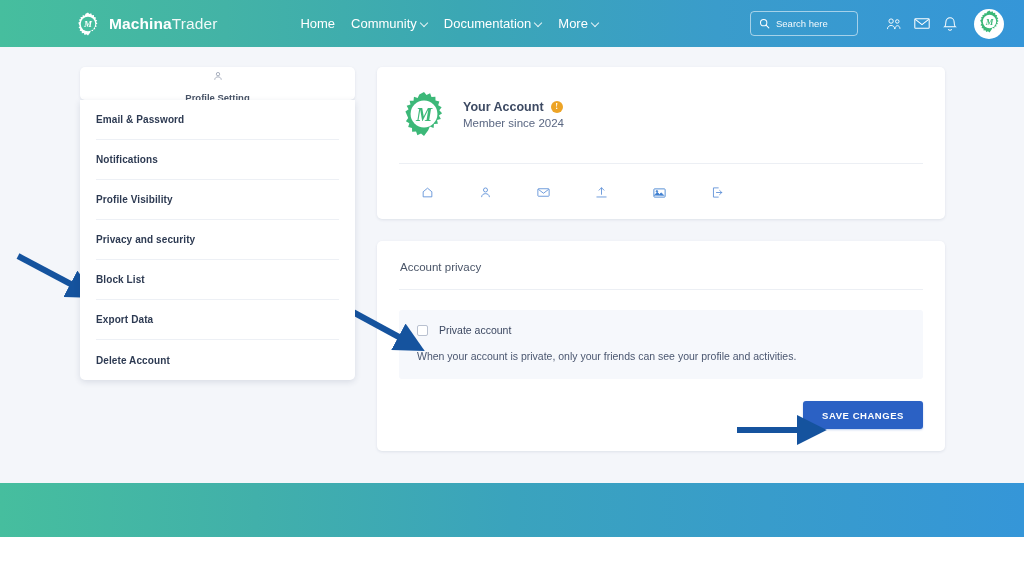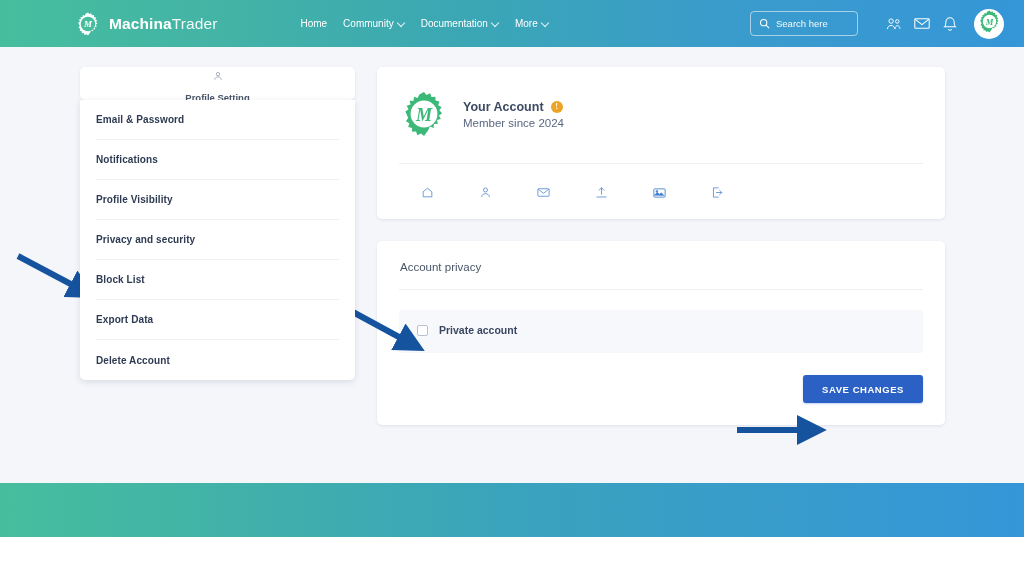--- a/index.html
+++ b/index.html
@@ -26,21 +26,21 @@
   .brand { display:flex; align-items:center; gap:9px; margin-left:76px; }
   .brand-mark {
     width:24px; height:24px; position:relative; display:block;
   }
   .brand-text { font-size:15.5px; color:#ffffff; letter-spacing:.1px; white-space:nowrap;}
   .brand-text b { font-weight:700; }
   .brand-text span { font-weight:400; opacity:.92; }
 
   .nav-links { display:flex; align-items:center; gap:16px; margin-left:83px; }
   .nav-link {
-    font-size:10px; color:#ffffff; display:flex; align-items:center; gap:4px;
+    font-size:13px; color:#ffffff; display:flex; align-items:center; gap:4px;
     white-space:nowrap; cursor:pointer;
   }
   .caret { display:inline-block; width:7px; height:7px; position:relative; opacity:.85;}
   .caret:after{
     content:""; position:absolute; left:0; top:0px; width:5px; height:5px;
     border-right:1.2px solid #fff; border-bottom:1.2px solid #fff;
     transform:rotate(45deg);
   }
 
   .nav-right { position:absolute; right:20px; top:0; height:47px; display:flex; align-items:center; gap:0; }
@@ -107,21 +107,21 @@
   .acct-sub { font-size:11.5px; color:#5a6782; margin-top:3px; }
 
   .divider { height:1px; background:#eceff4; margin:26px 0 0 0; }
   .icon-row { display:flex; align-items:center; padding:22px 0 6px 22px; }
   .icon-cell { width:58px; display:flex; align-items:center; justify-content:flex-start; cursor:pointer; }
 
   .privacy-card { margin-top:22px; padding:20px 22px 22px 22px; }
   .privacy-title { font-size:11.5px; color:#4a5568; padding-left:1px; }
   .privacy-divider { height:1px; background:#eceff4; margin:16px 0 20px 0; }
 
-  .privacy-box { background:#f6f8fc; border-radius:3px; padding:14px 18px 17px 18px;font-weight:bold; }
+  .privacy-box { background:#f6f8fc; border-radius:3px; padding:14px 18px 17px 18px; }
   .cb-row { display:flex; align-items:center; gap:11px; }
   .checkbox {
     width:11px; height:11px; border:1px solid #b9c1d0; border-radius:2px;
     background:#ffffff; cursor:pointer; flex:0 0 11px;
   }
   .cb-label { font-size:10.5px; color:#3b4760; }
   .privacy-desc { font-size:10.5px; color:#4b5770; margin-top:14px; }
 
   .save-row { display:flex; justify-content:flex-end; margin-top:22px; }
   .save-btn {
@@ -320,20 +320,21 @@
 
     <div class="card-white privacy-card">
       <div class="privacy-title">Account privacy</div>
       <div class="privacy-divider"></div>
 
       <div class="privacy-box">
         <div class="cb-row">
           <span class="checkbox"></span>
           <span class="cb-label">Private account</span>
         </div>
+        <div class="privacy-desc">When your account is private, only your friends can see your profile and activities.</div>
       </div>
 
       <div class="save-row">
         <button class="save-btn">SAVE CHANGES</button>
       </div>
     </div>
   </div>
 
   <div class="footer-band"></div>
 

